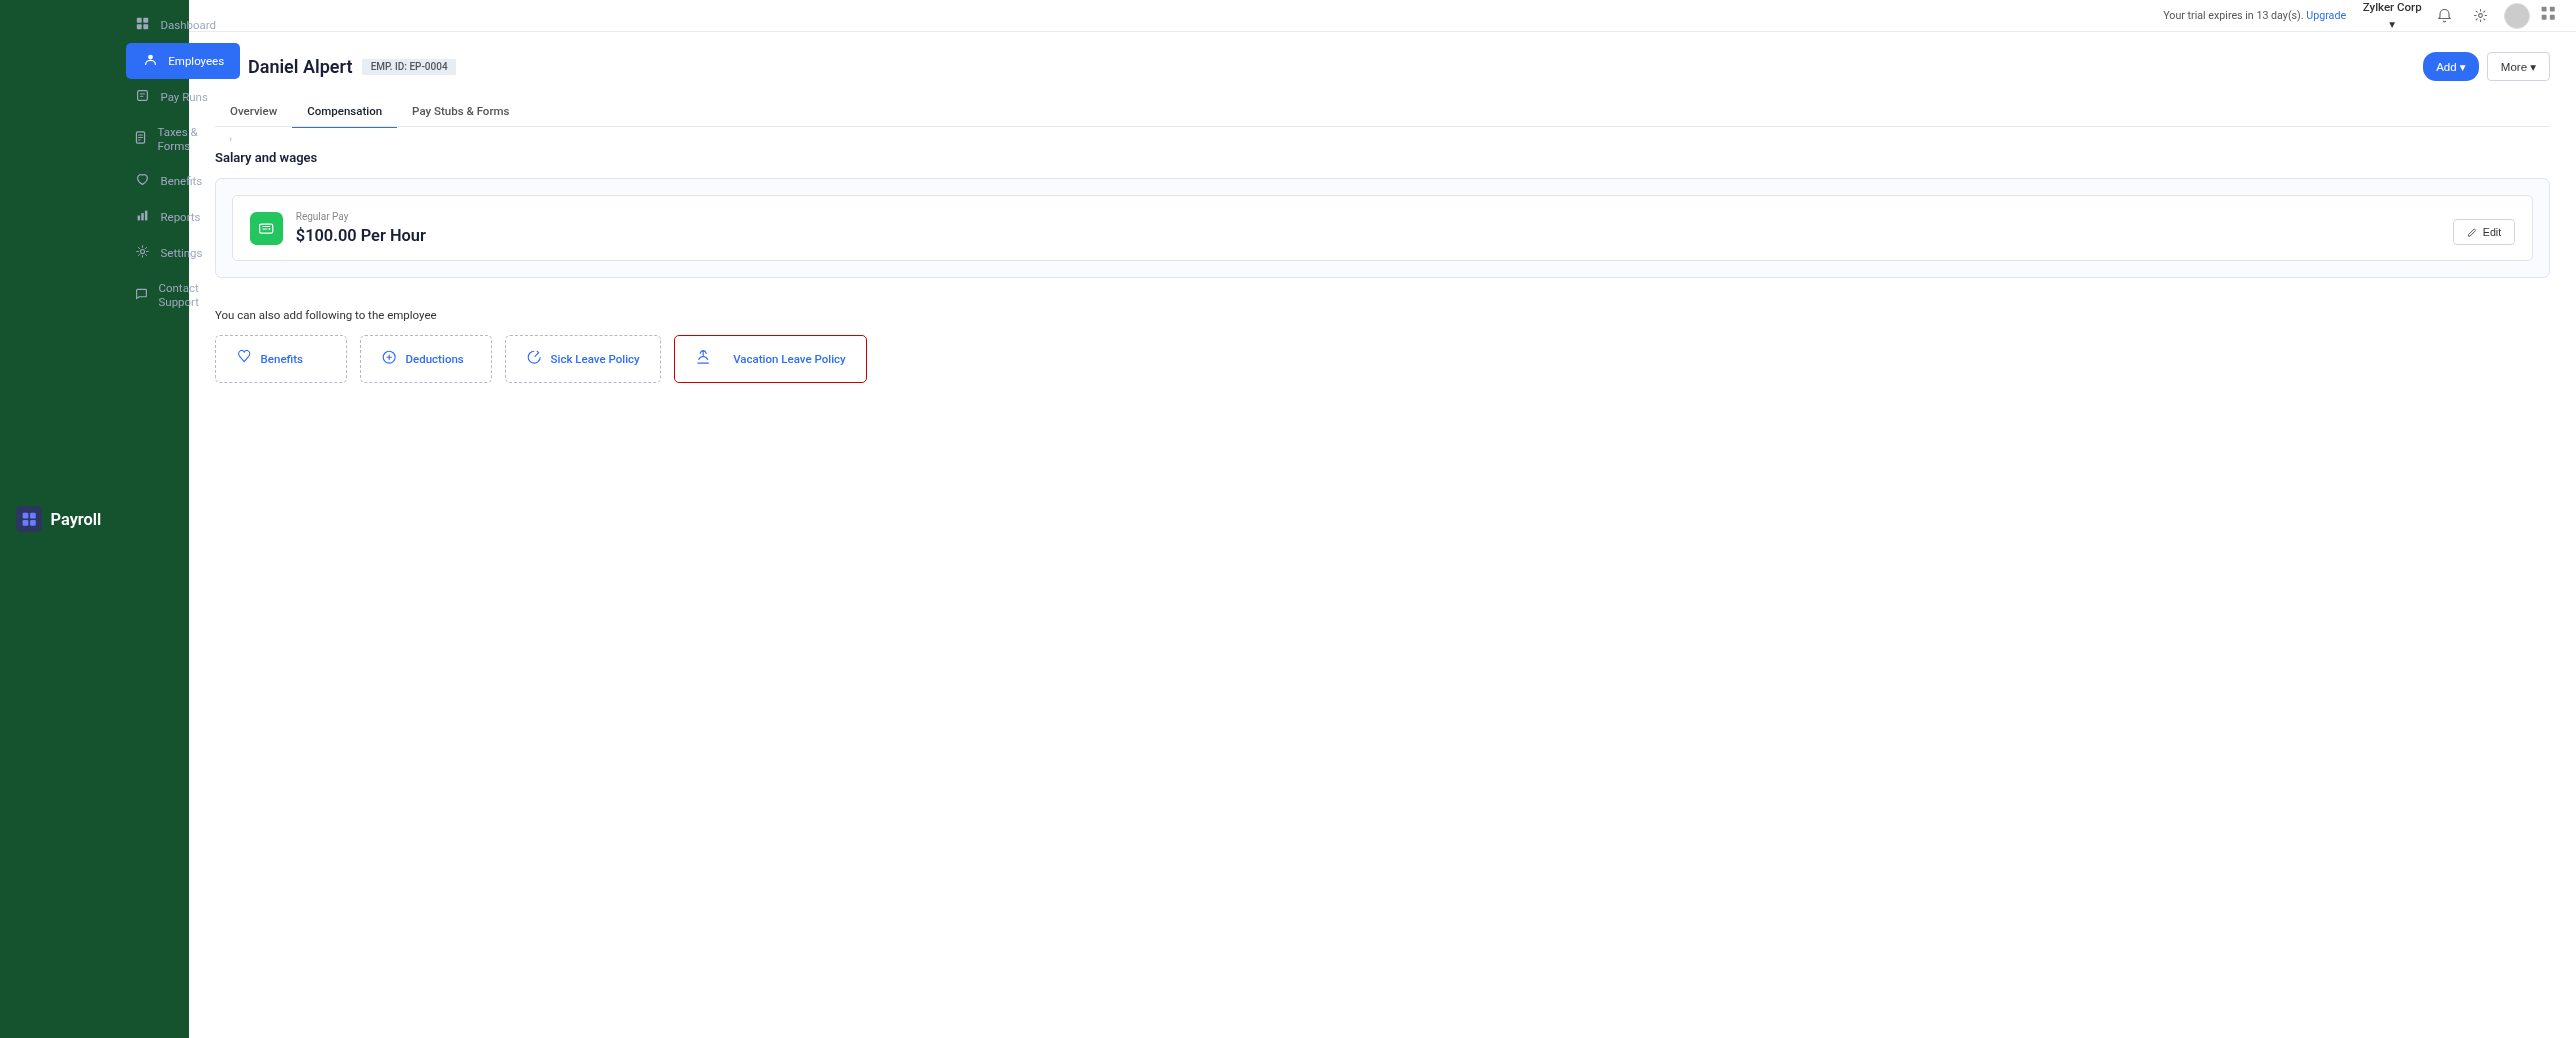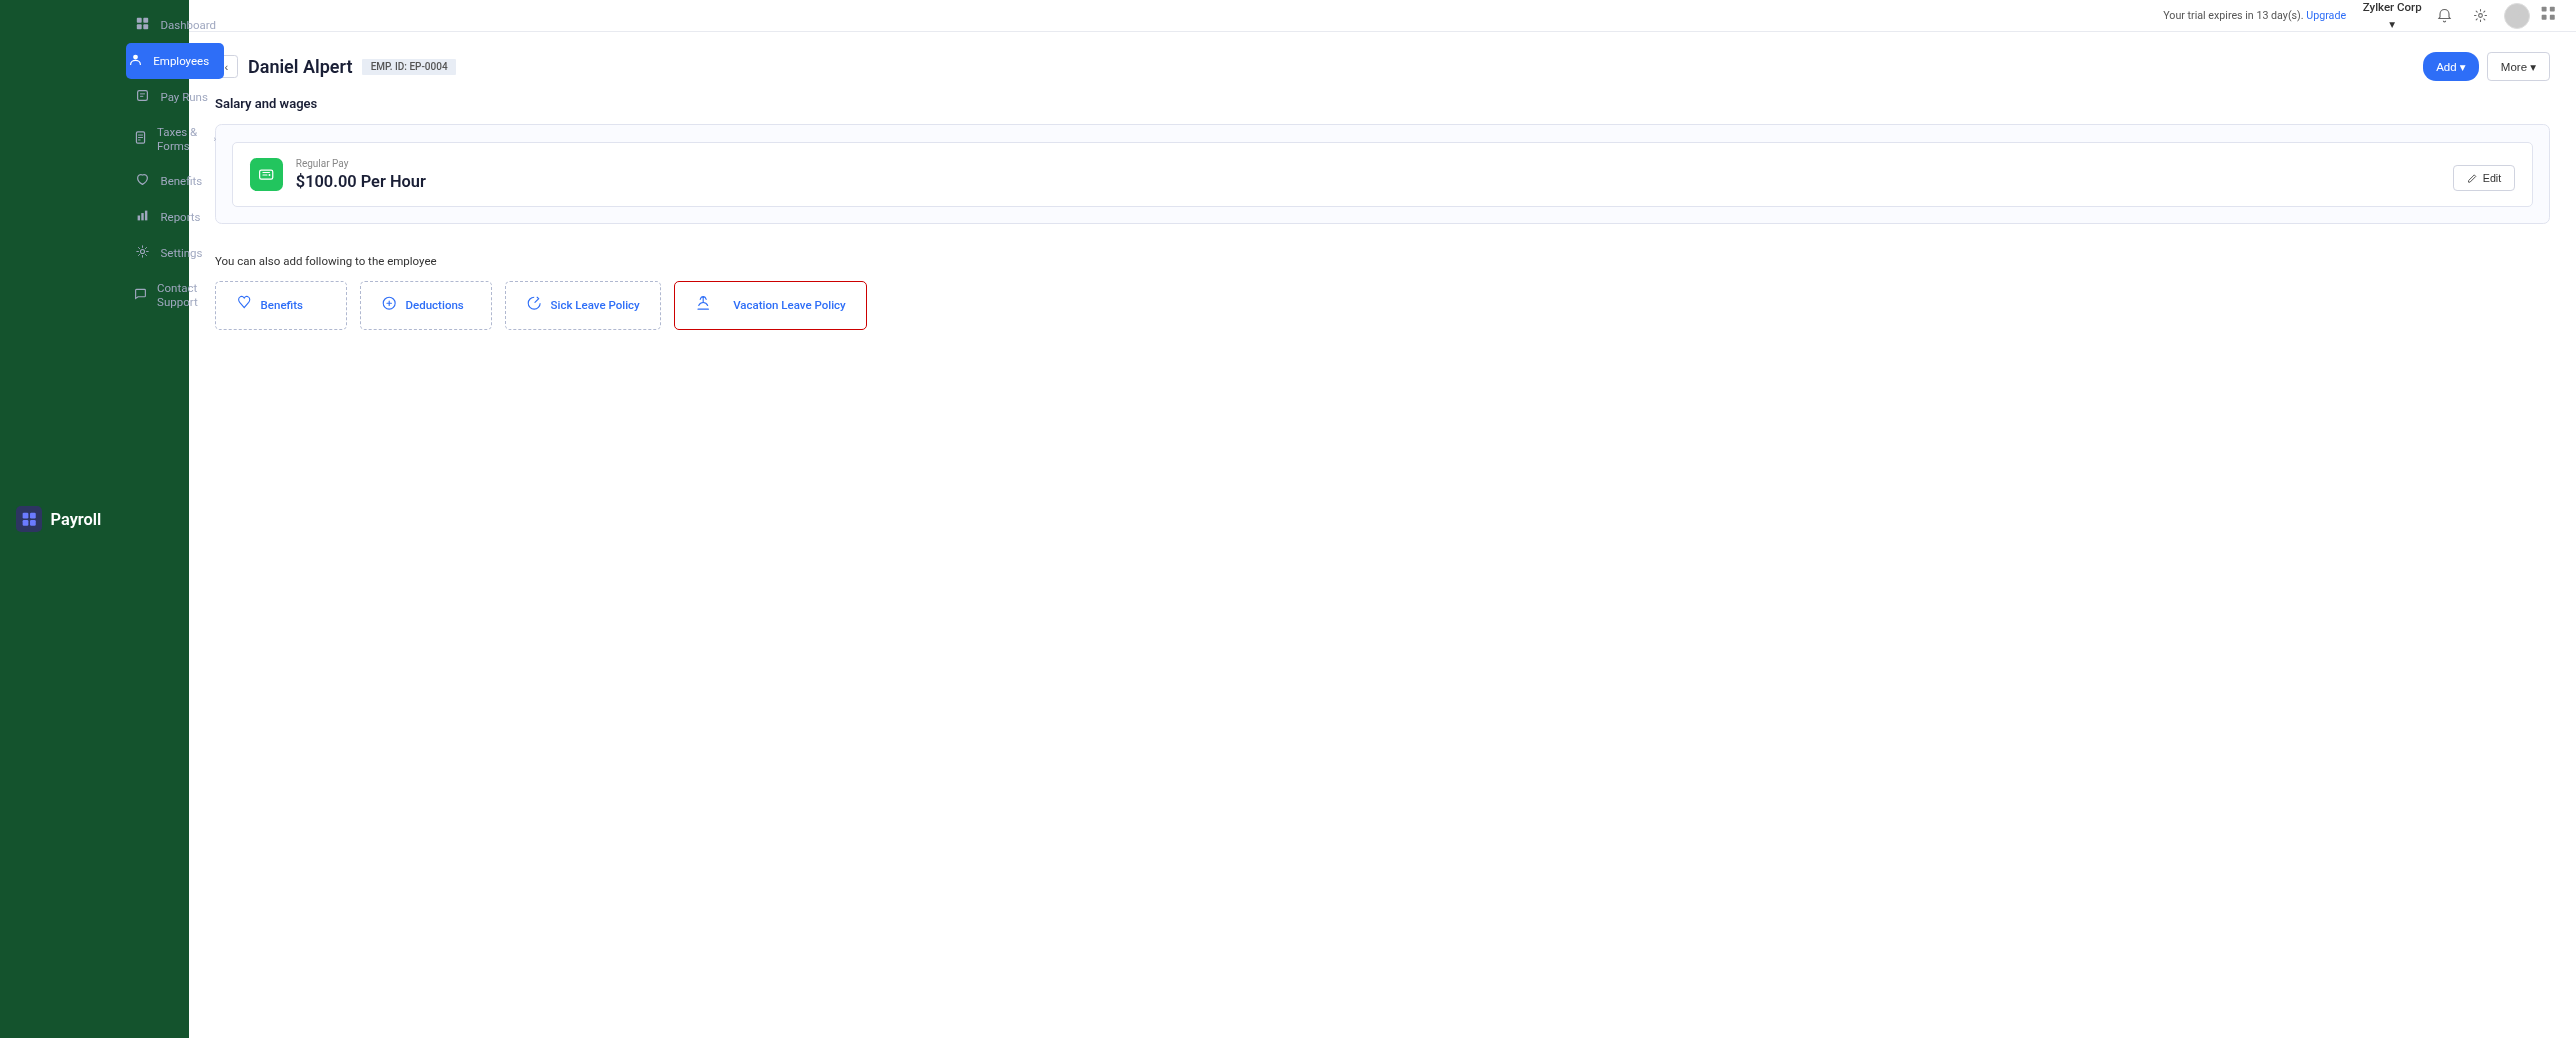--- a/index.html
+++ b/index.html
@@ -44,21 +44,21 @@
       cursor: pointer;
       border-radius: 0;
       transition: background 0.15s;
       position: relative;
     }
     .sidebar-item.active {
       background: #2e6ef7;
       color: #fff;
       border-radius: 5px;
       margin: 0 8.2px;
-      padding: 10px 1px;
+      padding: 10px 16px;
     }
     .sidebar-item .icon { font-size: 13px; width: 16.4px; text-align: center; }
     .sidebar-item .arrow { margin-left: auto; font-size: 9px; }
 
     
     .main {
       flex: 1;
       display: flex;
       flex-direction: column;
       overflow: hidden;
@@ -438,20 +438,25 @@
         <button class="back-btn">‹</button>
         <span class="page-title">Daniel Alpert</span>
         <span class="emp-id-badge">EMP. ID: EP-0004</span>
       </div>
       <div class="header-actions">
         <button class="btn-add">Add ▾</button>
         <button class="btn-more">More ▾</button>
       </div>
     </div>
 
+    <div class="tabs">
+      <div class="tab">Overview</div>
+      <div class="tab active">Compensation</div>
+      <div class="tab">Pay Stubs &amp; Forms</div>
+    </div>
 
     <div class="section-title">Salary and wages</div>
     <div class="salary-card-wrapper">
       <div class="salary-card">
         <div class="salary-card-left">
           <div class="pay-icon">
             <svg width="16.4" height="16.4" viewBox="0 0 20 20" fill="none">
                 <rect x="2" y="5" width="16" height="11" rx="2" stroke="white" stroke-width="1.5"></rect>
                 <path d="M6 8h8M6 11h5" stroke="white" stroke-width="1.3" stroke-linecap="round"></path>
                 <circle cx="14" cy="11" r="1.2" fill="white"></circle>

